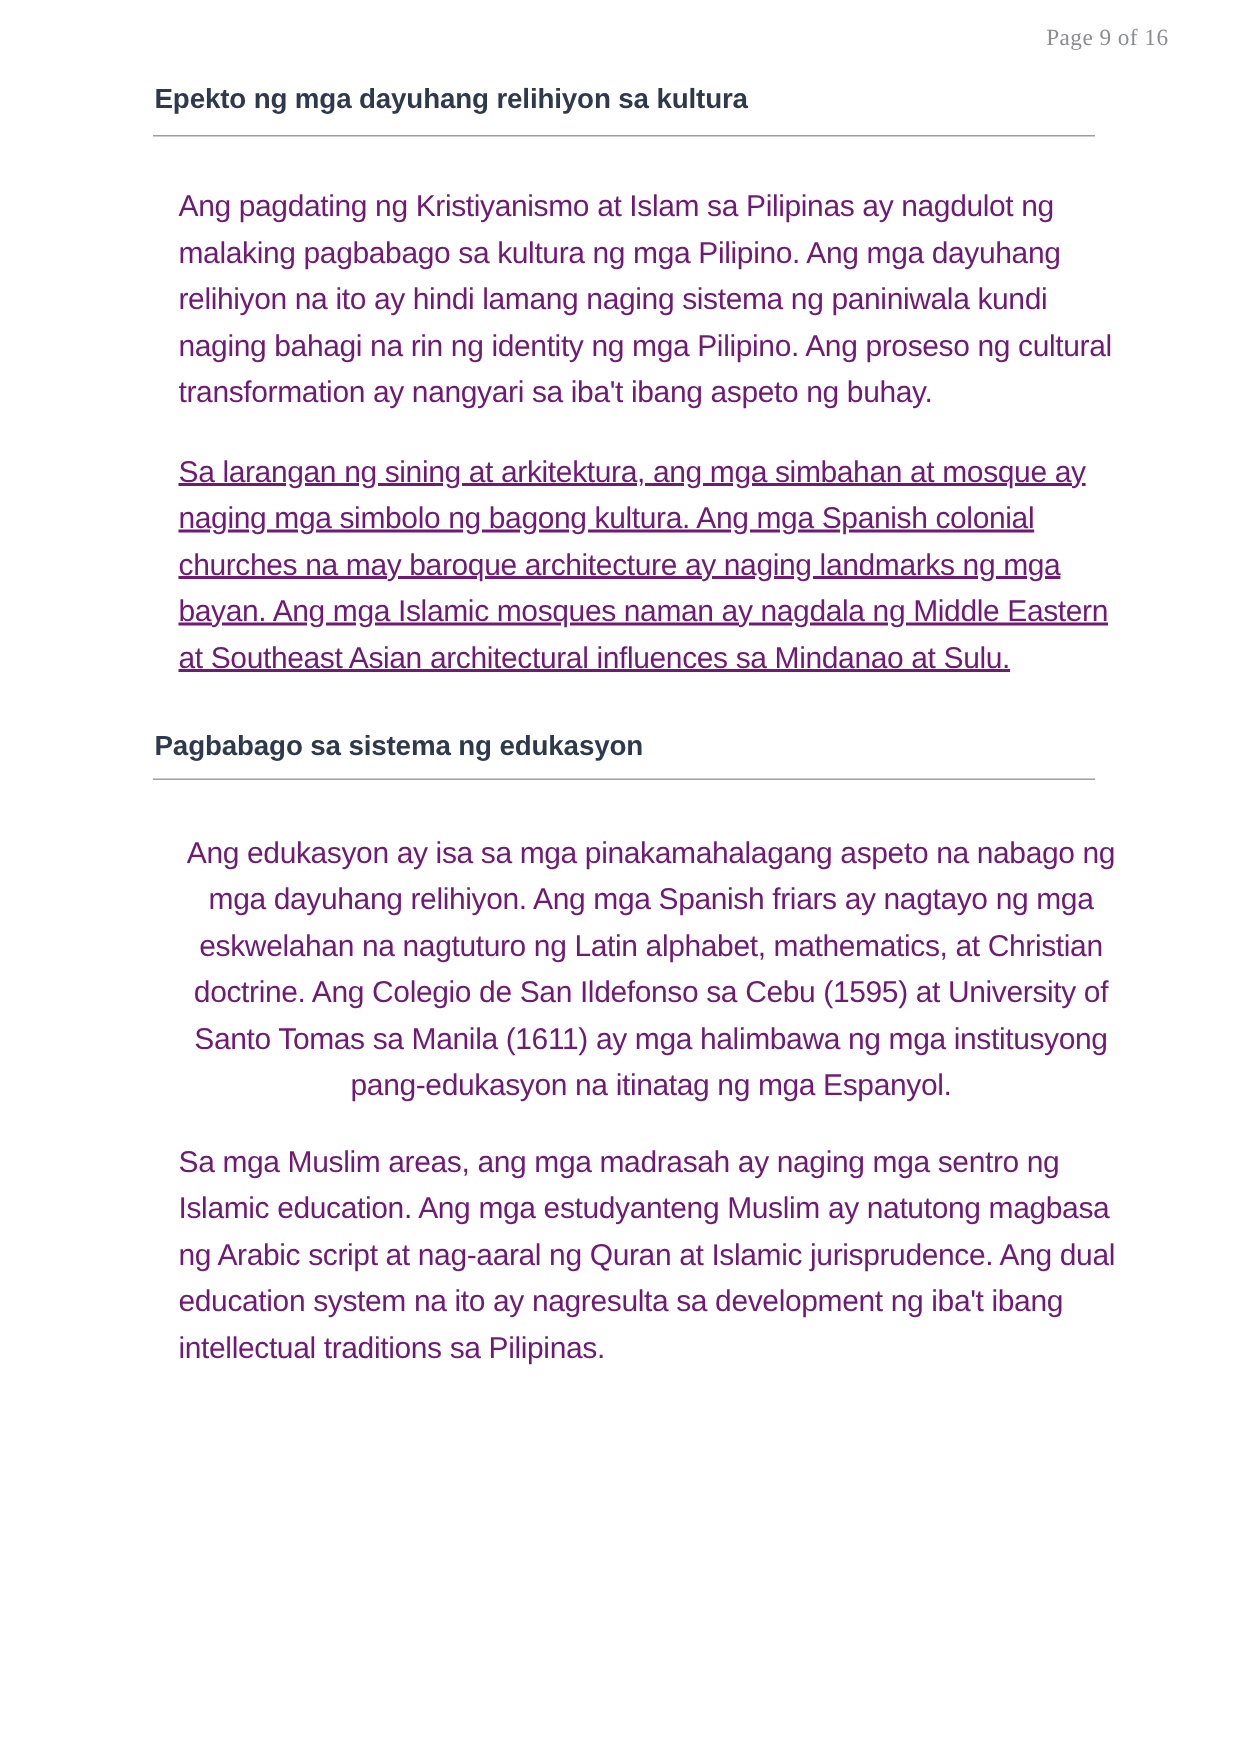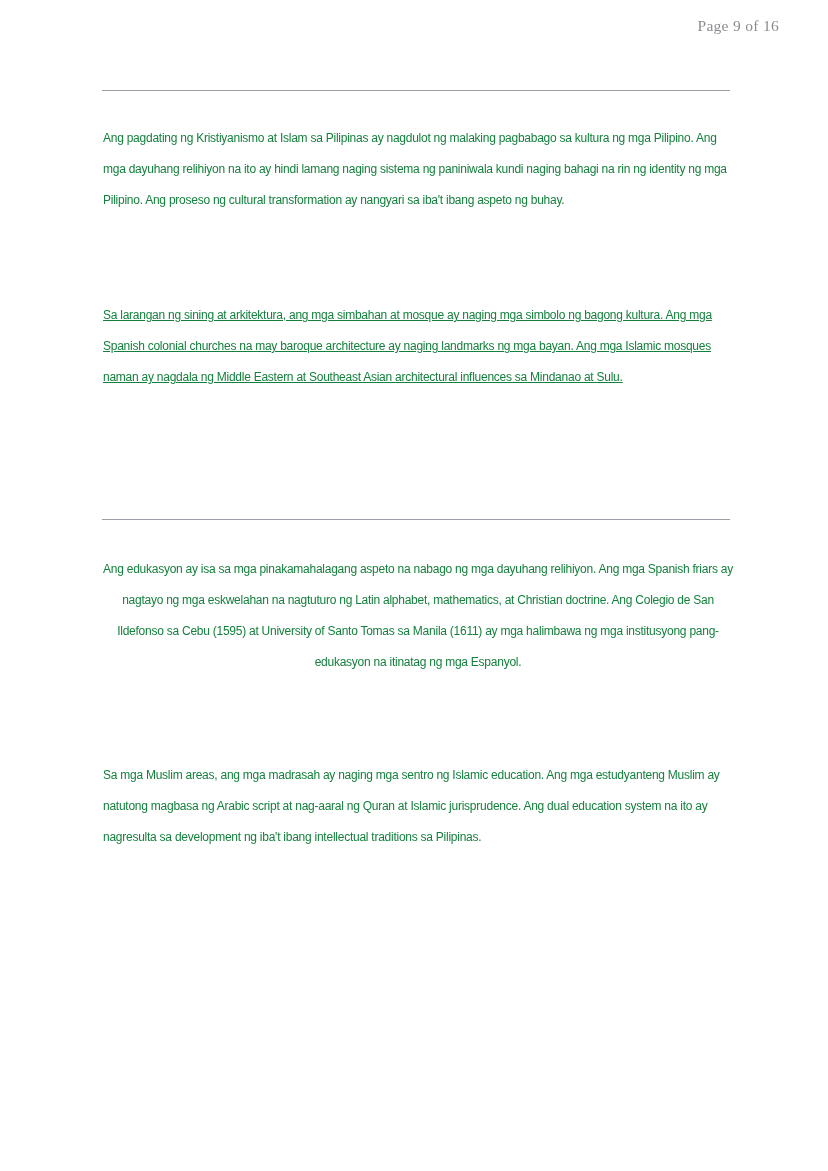--- a/index.html
+++ b/index.html
@@ -36,25 +36,25 @@
     position: absolute;
     left: 100px;
     width: 628px;
     height: 0;
     border-top: 1.5px solid #9b9ea6;
   }
   .divider-1 { top: 88px; }
   .divider-2 { top: 517px; }
   .body-paragraph {
     position: absolute;
-    left: 100px;
+    left: 116px;
     width: 632px;
-    font-size: 12px;
+    font-size: 20px;
     line-height: 31px;
-    color: #15803d;
+    color: #701a75;
     letter-spacing: -0.25px;
   }
   .paragraph-1 { top: 120px; }
   .paragraph-2 { top: 297px; text-decoration: underline; }
   .paragraph-3 { top: 551px; text-align: center; }
   .paragraph-4 { top: 757px; }
   .brand-watermark {
     position: absolute;
     top: 1134px;
     left: 0;
@@ -66,27 +66,29 @@
     margin-top: 32px;
   }
 </style>
 </head>
 <body>
 
 <div class="page">
 
   <div class="page-indicator">Page 9 of 16</div>
 
+  <h2 class="section-heading heading-1">Epekto ng mga dayuhang relihiyon sa kultura</h2>
 
   <div class="divider divider-1"></div>
 
   <p class="body-paragraph paragraph-1">Ang pagdating ng Kristiyanismo at Islam sa Pilipinas ay nagdulot ng malaking pagbabago sa kultura ng mga Pilipino. Ang mga dayuhang relihiyon na ito ay hindi lamang naging sistema ng paniniwala kundi naging bahagi na rin ng identity ng mga Pilipino. Ang proseso ng cultural transformation ay nangyari sa iba't ibang aspeto ng buhay.</p>
 
   <p class="body-paragraph paragraph-2">Sa larangan ng sining at arkitektura, ang mga simbahan at mosque ay naging mga simbolo ng bagong kultura. Ang mga Spanish colonial churches na may baroque architecture ay naging landmarks ng mga bayan. Ang mga Islamic mosques naman ay nagdala ng Middle Eastern at Southeast Asian architectural influences sa Mindanao at Sulu.</p>
 
+  <h2 class="section-heading heading-2">Pagbabago sa sistema ng edukasyon</h2>
 
   <div class="divider divider-2"></div>
 
   <p class="body-paragraph paragraph-3">Ang edukasyon ay isa sa mga pinakamahalagang aspeto na nabago ng mga dayuhang relihiyon. Ang mga Spanish friars ay nagtayo ng mga eskwelahan na nagtuturo ng Latin alphabet, mathematics, at Christian doctrine. Ang Colegio de San Ildefonso sa Cebu (1595) at University of Santo Tomas sa Manila (1611) ay mga halimbawa ng mga institusyong pang-edukasyon na itinatag ng mga Espanyol.</p>
 
   <p class="body-paragraph paragraph-4">Sa mga Muslim areas, ang mga madrasah ay naging mga sentro ng Islamic education. Ang mga estudyanteng Muslim ay natutong magbasa ng Arabic script at nag-aaral ng Quran at Islamic jurisprudence. Ang dual education system na ito ay nagresulta sa development ng iba't ibang intellectual traditions sa Pilipinas.</p>
 
   <div class="brand-watermark">Knowunity</div>
 
 </div>

